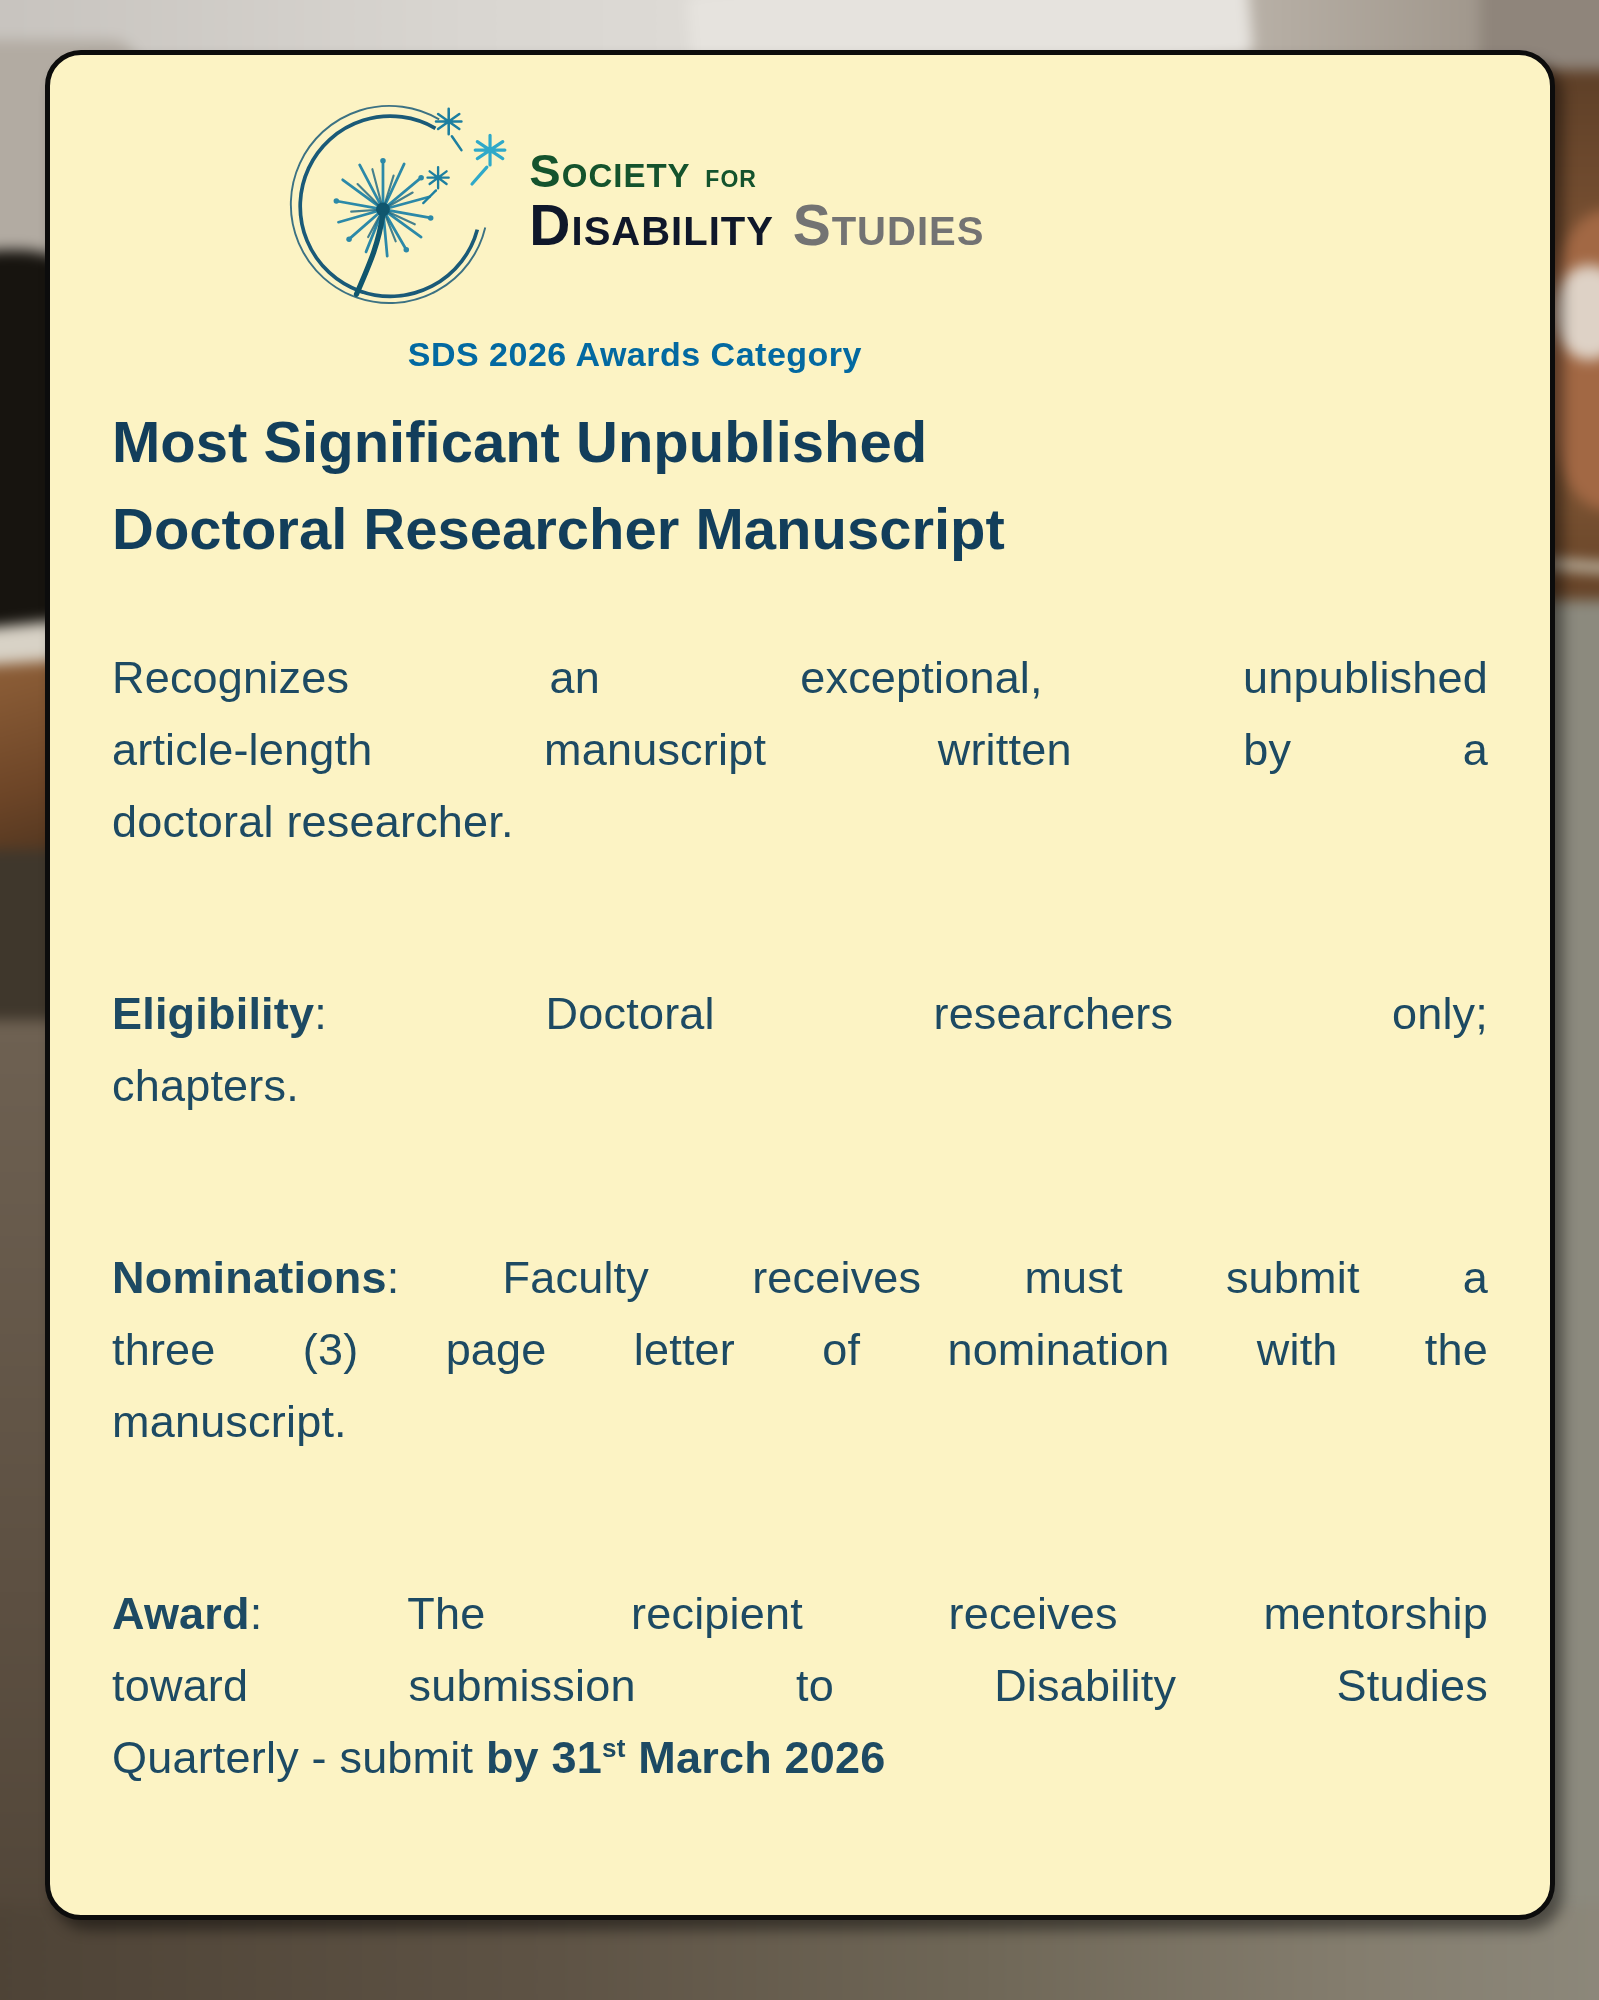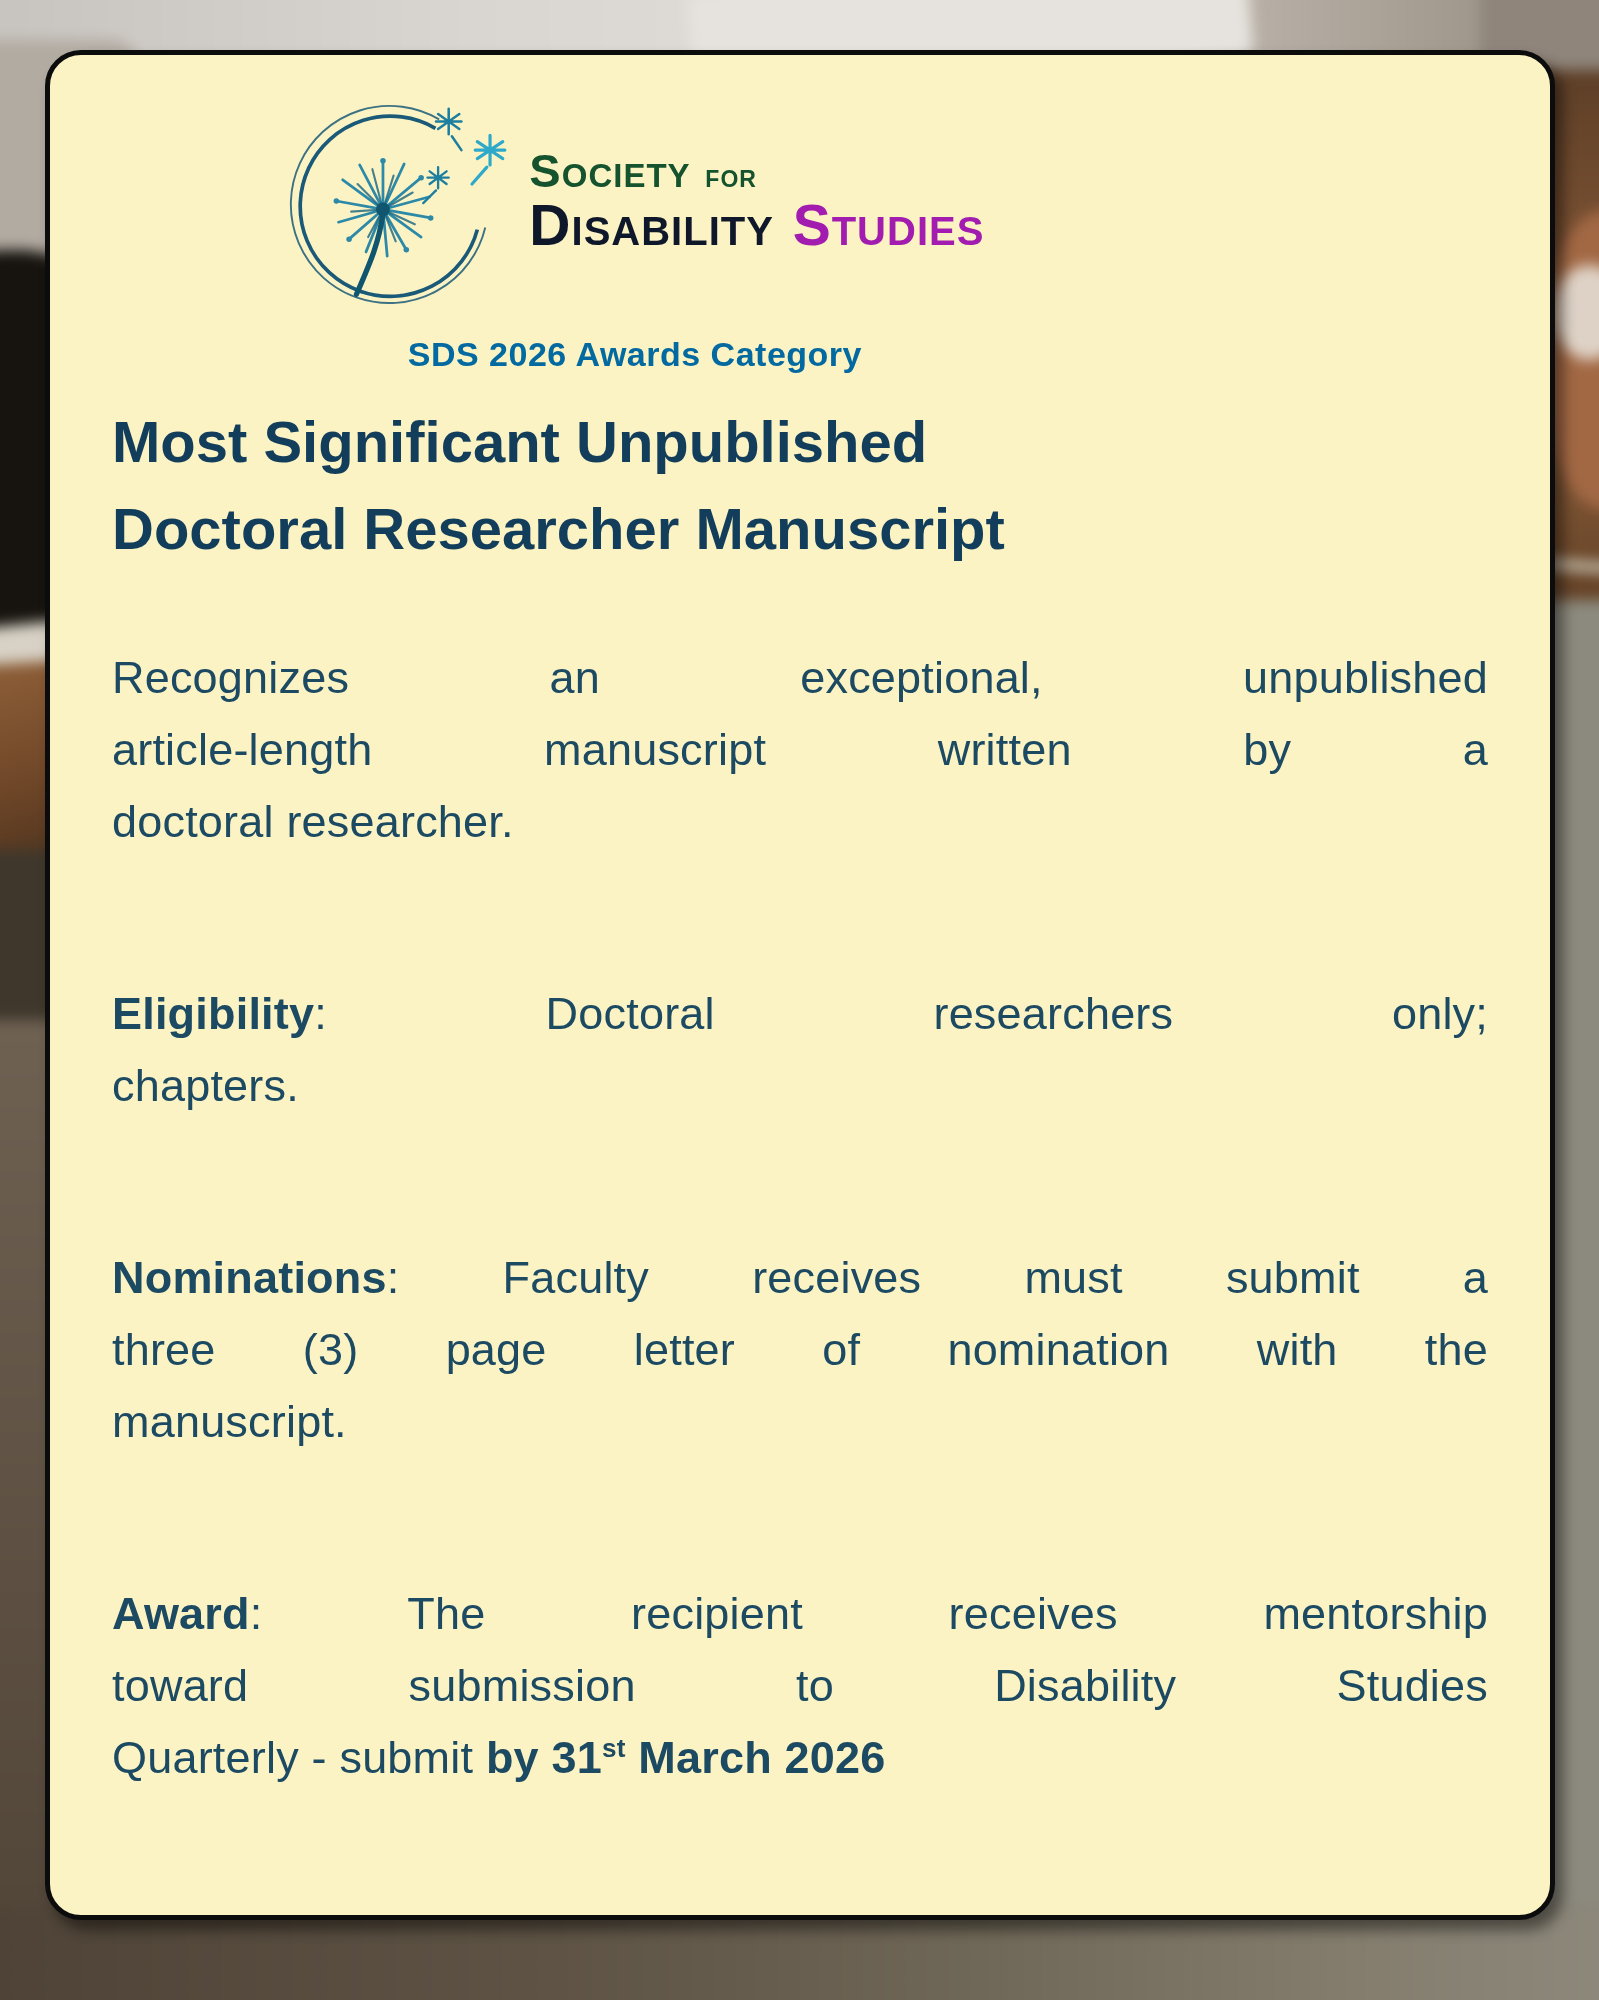--- a/index.html
+++ b/index.html
@@ -42,21 +42,21 @@
     padding:40px 62px 30px 62px;z-index:2;overflow:hidden;
   }
   .header-wrap{width:76%;display:flex;flex-direction:column;align-items:center;}
   .logo-row{display:flex;align-items:center;gap:12px;}
   .logo-text{display:flex;flex-direction:column;line-height:1.05;}
   .ll1,.ll2{font-variant:small-caps;font-weight:bold;letter-spacing:1px;}
   .ll1{font-size:47px;color:#14532d;}
   .ll1 .for{font-size:.70em;margin-left:.45em;}
   .ll2{font-size:57px;}
   .ll2 .green{color:#0f172a;}
-  .ll2 .navy{color:#a21caf;margin-left:.33em;text-align:center;}
+  .ll2 .navy{color:#737373;margin-left:.33em;text-align:center;}
   .category{margin-top:28px;font-size:34px;font-weight:bold;color:#0369a1;letter-spacing:.5px;}
   .title{margin-top:24px;font-size:58px;line-height:87px;font-weight:bold;color:#123e5b;}
   .paras{margin-top:0;}
   .para{margin-top:120px;font-size:45px;line-height:72px;color:#1d4a63;letter-spacing:.2px;}
   .para:first-child{margin-top:70px;}
   .pline.just{text-align:justify;text-align-last:justify;}
   .pline .b{font-weight:bold;}
   .pline sup{font-size:.58em;line-height:0;vertical-align:super;font-weight:bold;}
   svg .st{stroke:#2c89a8;stroke-width:2.6;stroke-linecap:round;fill:none;}
   svg .st2{stroke:#16637f;stroke-width:2;stroke-linecap:round;fill:none;}

